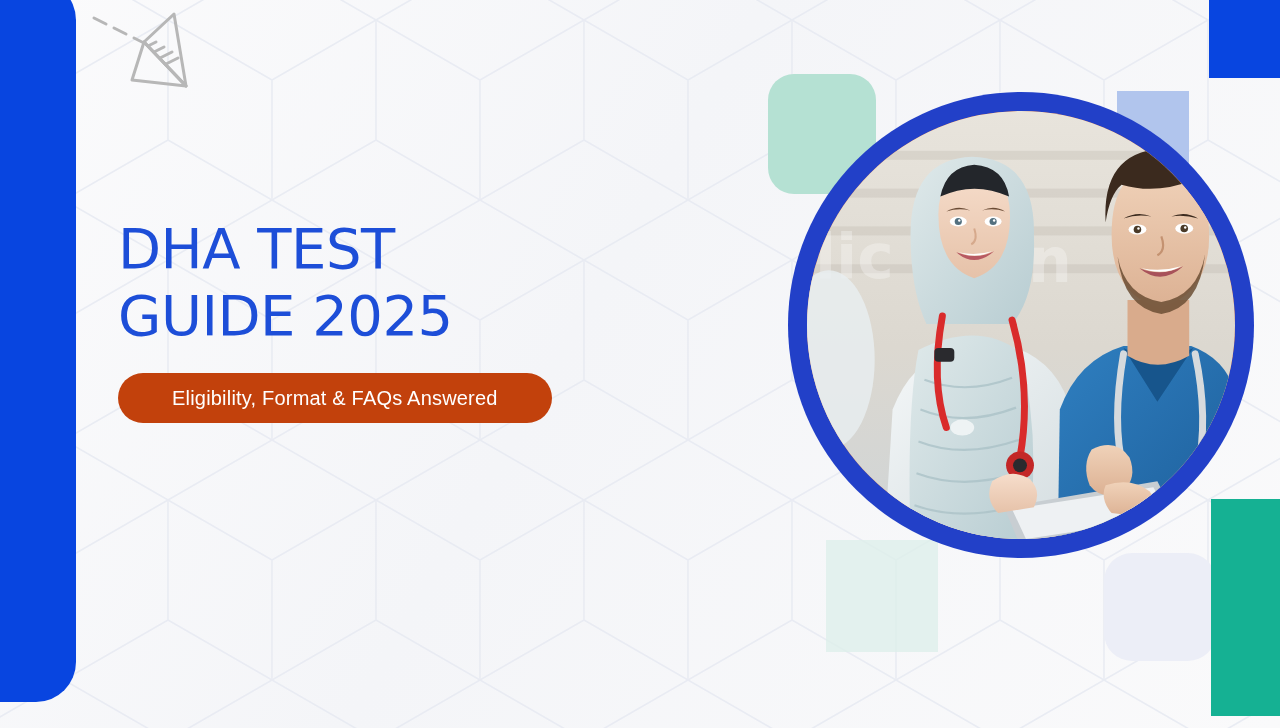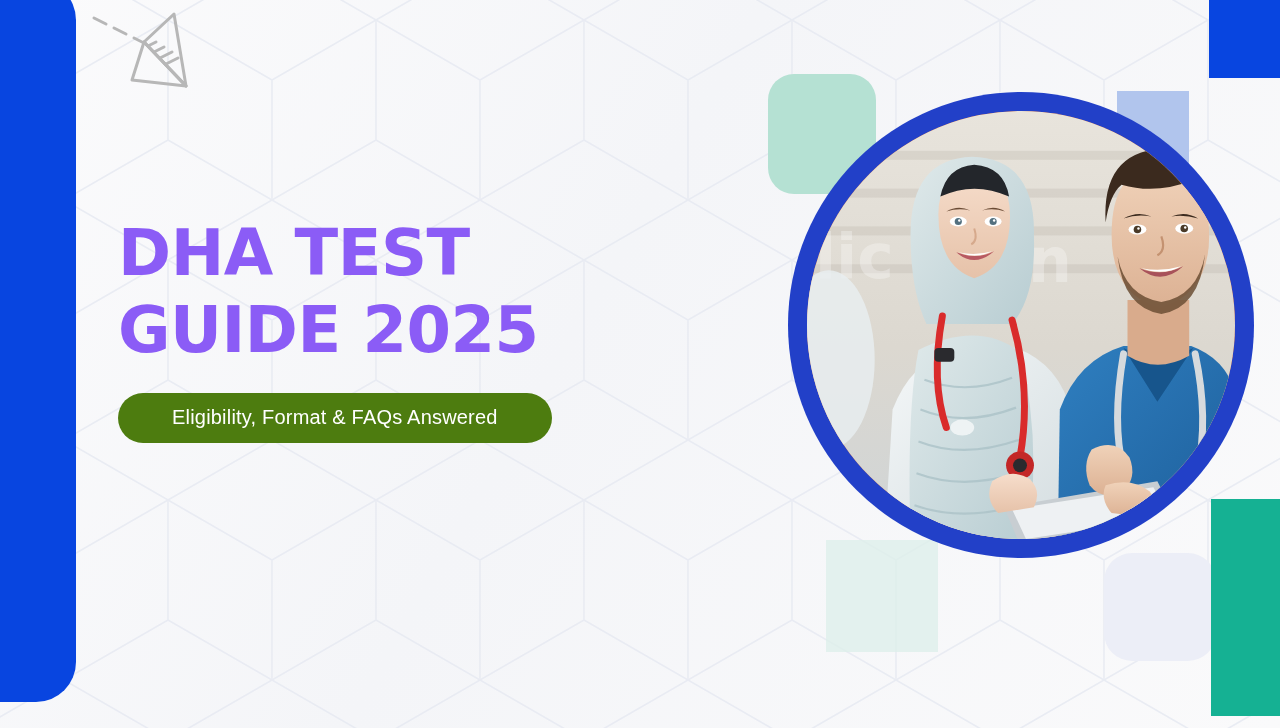--- a/index.html
+++ b/index.html
@@ -99,37 +99,37 @@
   .photo svg { display:block; width:100%; height:100%; }
 
   
   .content {
     position:absolute;
     left:118px; top:215px;
     width:620px;
   }
   .headline {
     font-family:"DejaVu Sans", sans-serif;
-    font-weight:bold;
-    font-size:64px;
+    font-weight:normal;
+    font-size:56px;
     line-height:1.2;
     letter-spacing:-0.5px;
-    color:#8b5cf6;
+    color:#1d4ed8;
     text-transform:uppercase;
     white-space:pre-line;
   }
   .subpill {
     margin-top:24px;
     display:inline-flex;
     align-items:center;
     justify-content:center;
     height:50px;
     padding:0 54px;
     border-radius:26px;
-    background:#4d7c0f;
+    background:#c2410c;
     color:#ffffff;
     font-size:20px;
     font-weight:500;
     letter-spacing:.2px;
     white-space:nowrap;
   }
 </style>
 </head>
 <body>
 

